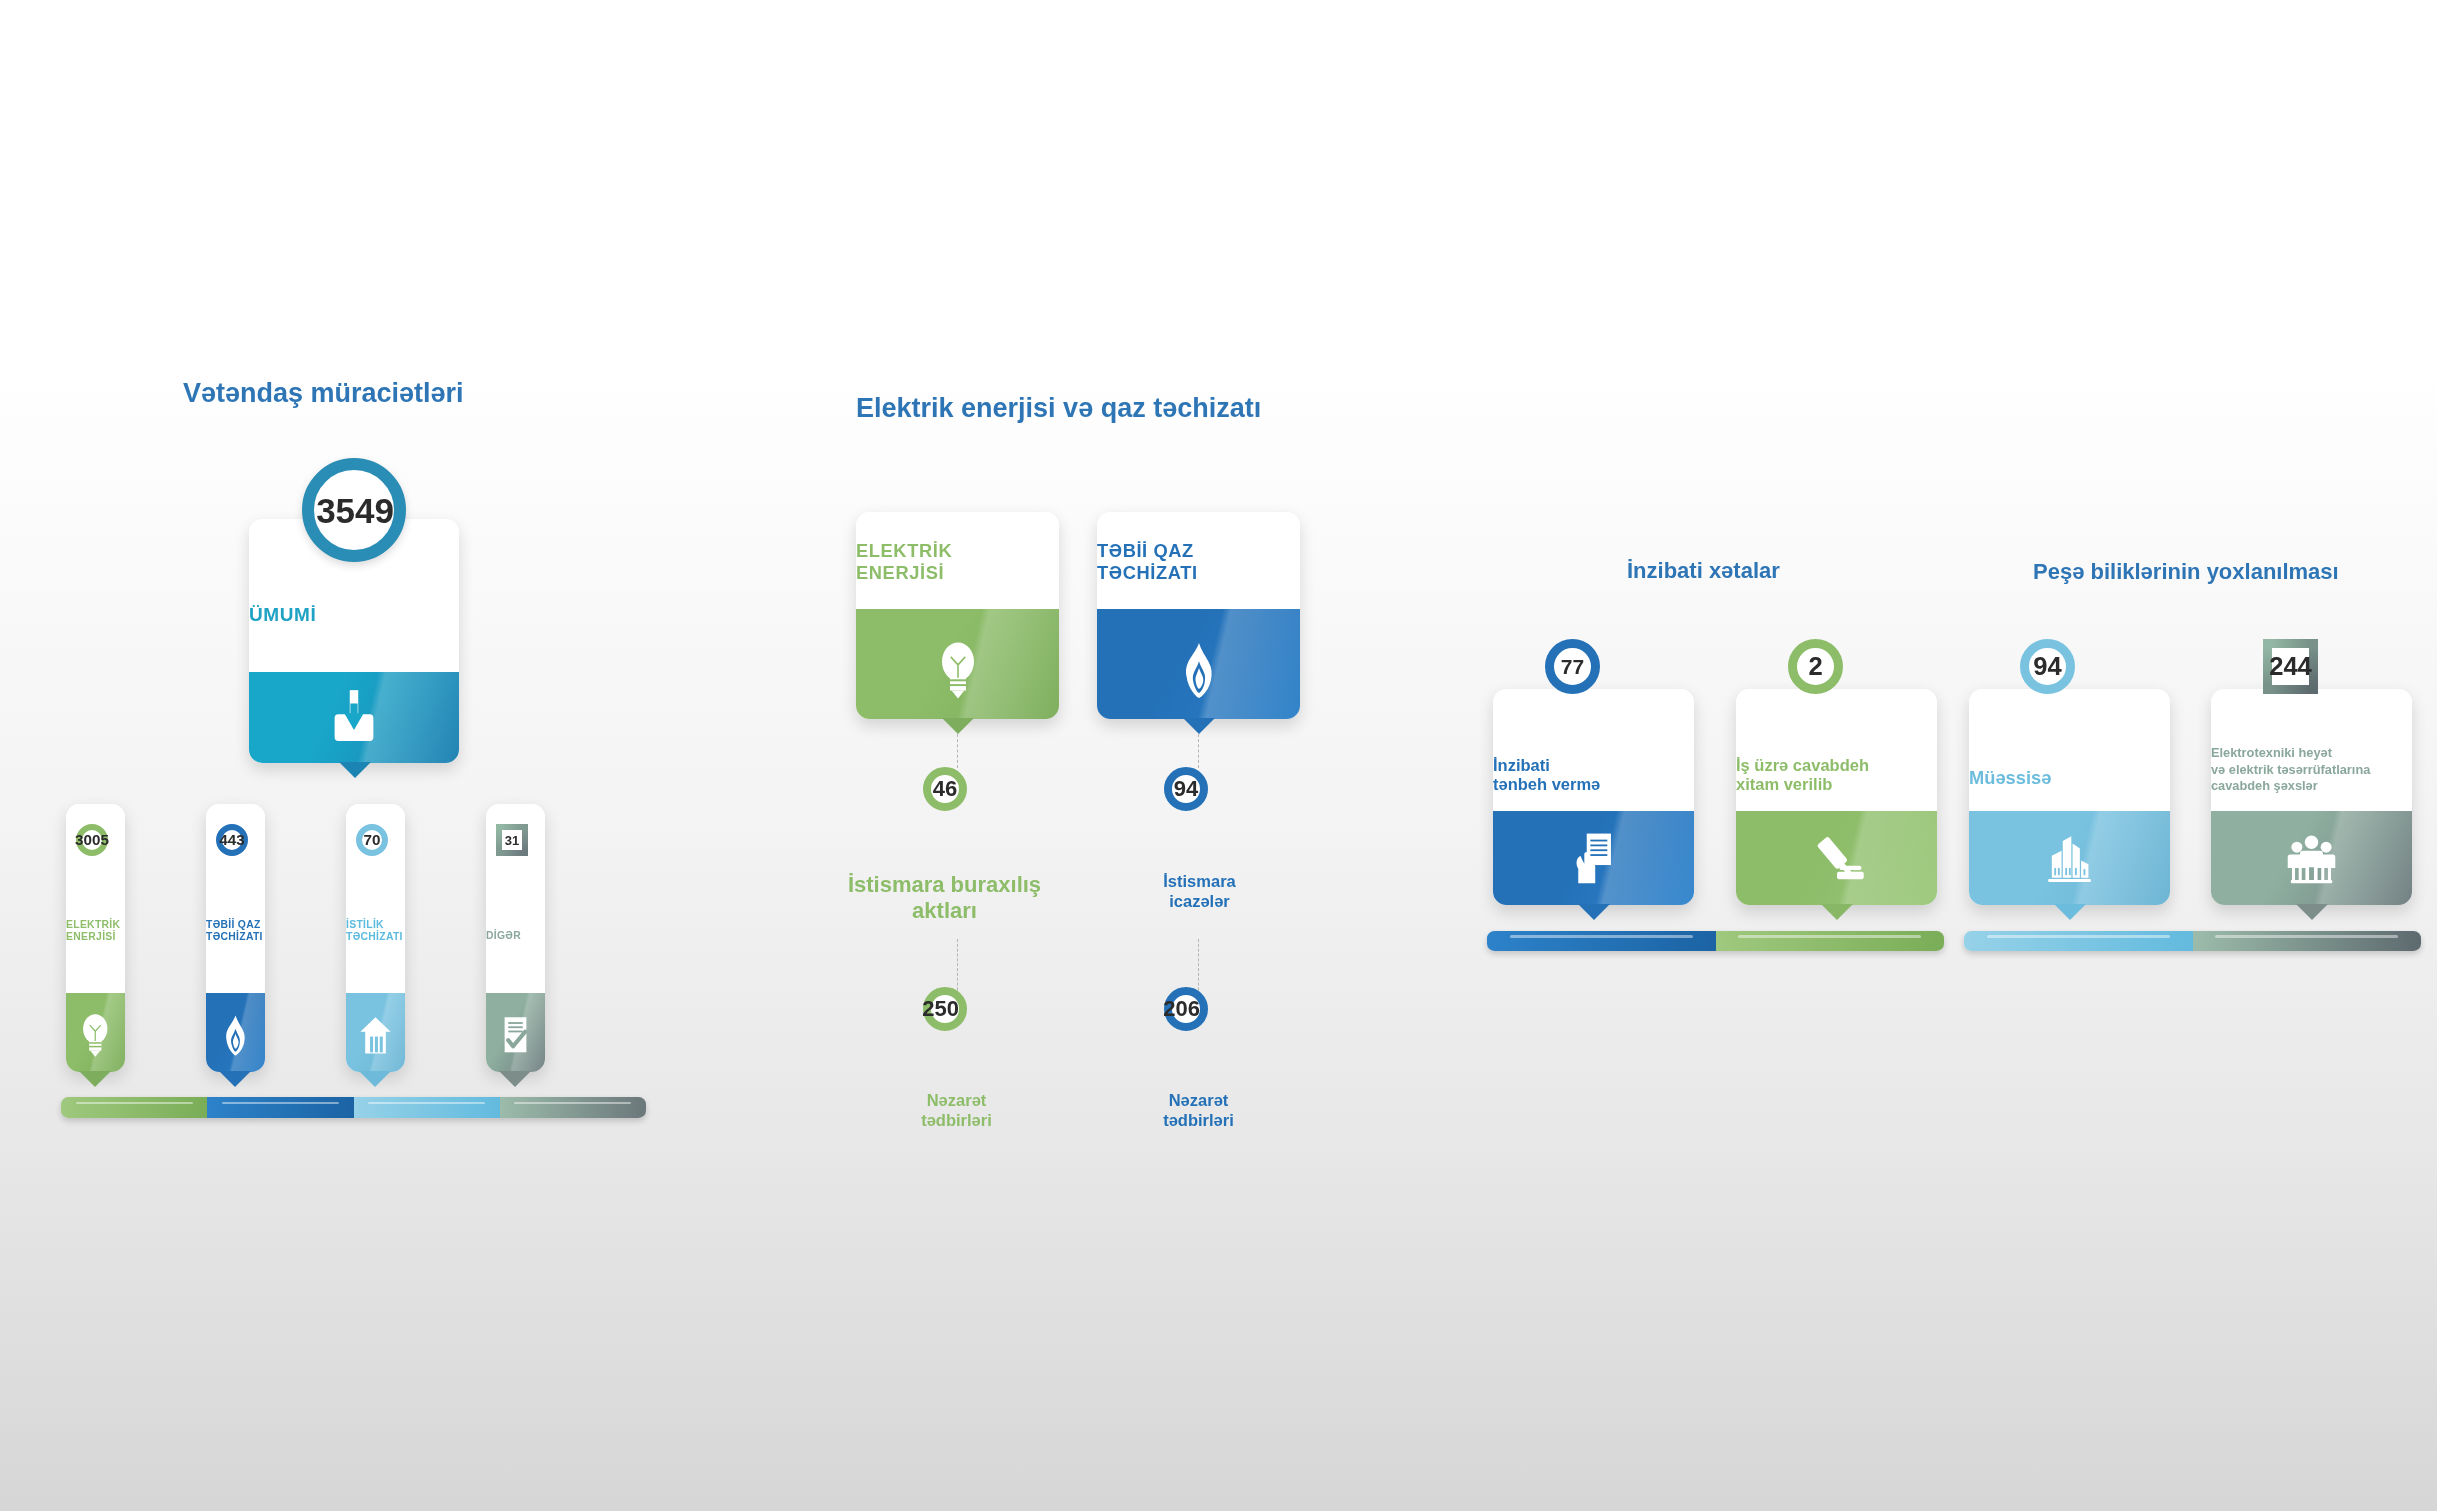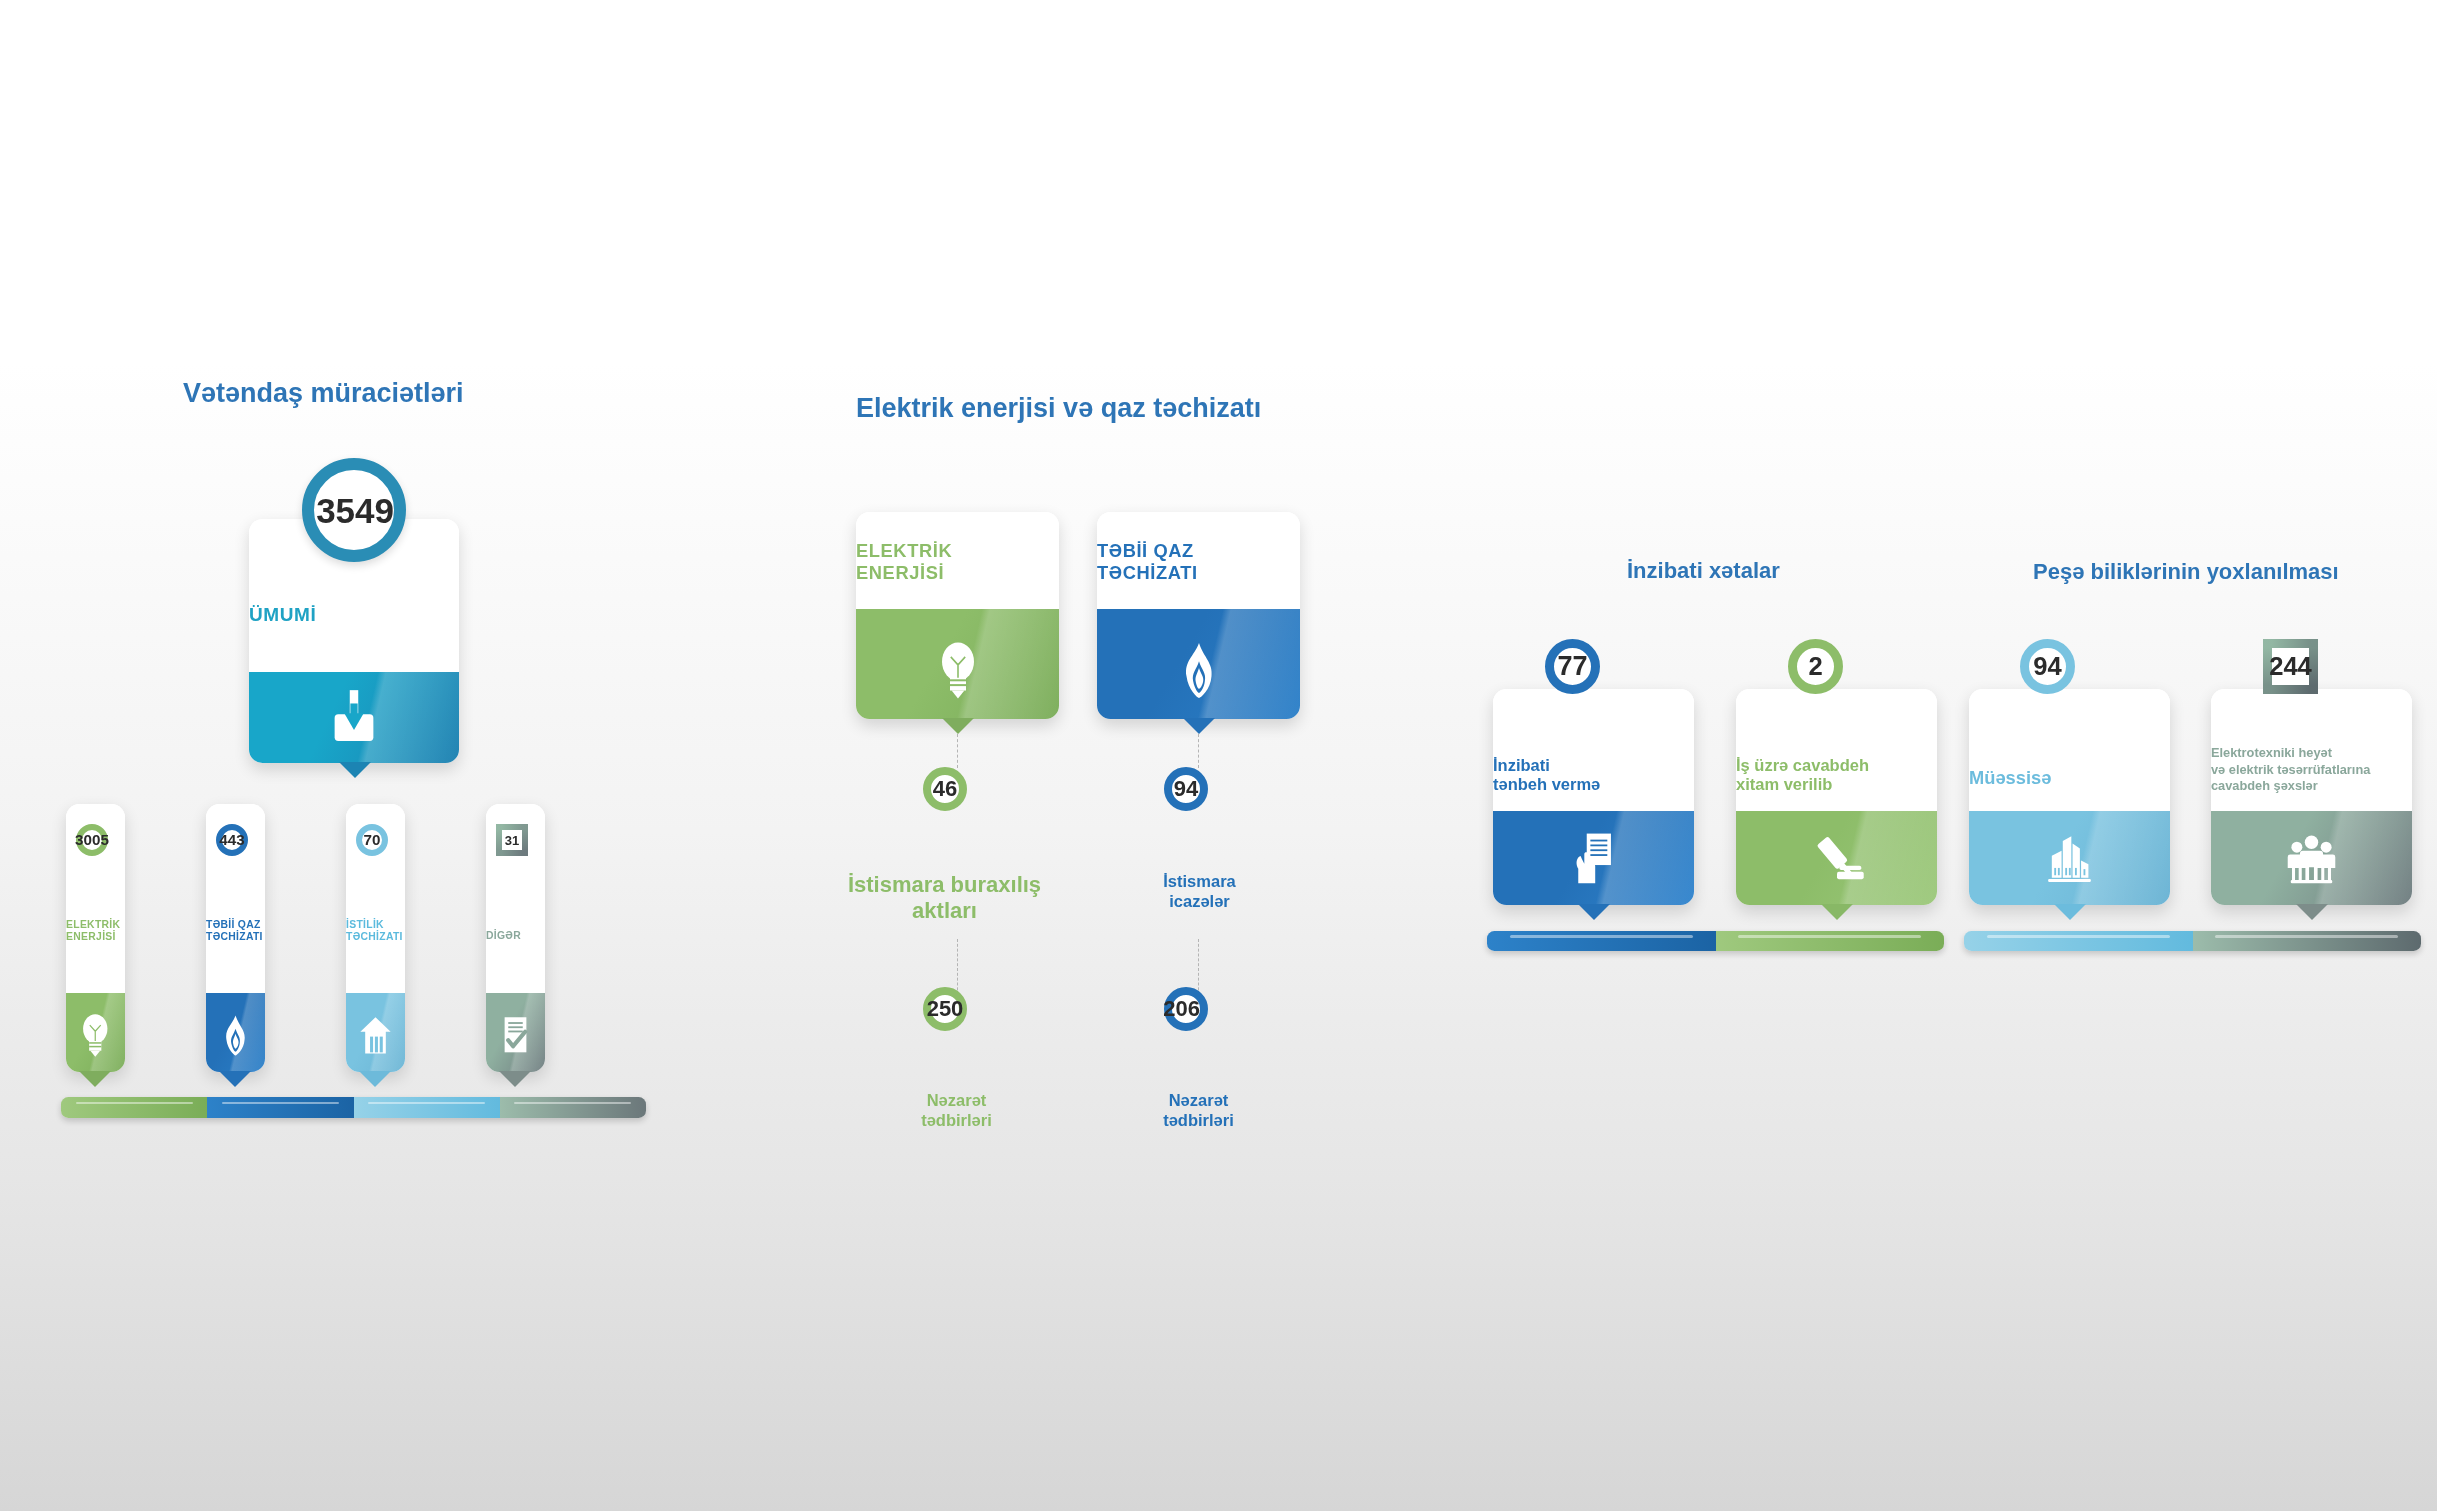--- a/index.html
+++ b/index.html
@@ -218,21 +218,21 @@
   <div class="stack-label" style="left:835px; top:872px; width:219px; font-size:22px; color:#8dbd69;"><span>İstismara buraxılış</span><br><span>aktları</span></div>
 
   <div class="ring" style="left:1164px; top:767px; width:44px; height:44px; border:8px solid #2471b8;">
     <span style="font-size:22px;">94</span>
   </div>
   <div class="stack-label" style="left:1097px; top:872px; width:205px; font-size:16.5px; color:#2471b8;"><span>İstismara</span><br><span>icazələr</span></div>
 
   <div class="dash" style="left:957px; top:939px; height:61px;"></div>
   <div class="dash" style="left:1198px; top:939px; height:61px;"></div>
 
-  <div class="ring" style="left:923px; top:987px; width:44px; height:44px; border:8px solid #8dbd69;">
+  <div class="ring" style="left:923px; top:987px; width:44px; height:44px; border:8px solid #8dbd69;justify-content:flex-end;">
     <span style="font-size:22px;">250</span>
   </div>
   <div class="stack-label" style="left:853px; top:1091px; width:207px; font-size:16.5px; color:#8dbd69;"><span>Nəzarət</span><br><span>tədbirləri</span></div>
 
   <div class="ring" style="left:1164px; top:987px; width:44px; height:44px; border:8px solid #2471b8;justify-content:flex-end;">
     <span style="font-size:22px;">206</span>
   </div>
   <div class="stack-label" style="left:1095px; top:1091px; width:207px; font-size:16.5px; color:#2471b8;"><span>Nəzarət</span><br><span>tədbirləri</span></div>
 </div>
 
@@ -252,21 +252,21 @@
         <rect x="32" y="12" width="28" height="3" fill="#2471b8"></rect>
         <rect x="32" y="20" width="28" height="3" fill="#2471b8"></rect>
         <rect x="32" y="28" width="28" height="3" fill="#2471b8"></rect>
         <rect x="32" y="36" width="28" height="3" fill="#2471b8"></rect>
         <path d="M14 40 C8 44 8 54 12 60 L12 84 L40 84 L40 56 C40 48 34 44 28 46 L28 36 C28 32 22 32 22 36 L22 52 L18 44 C16 39 16 38 14 40 Z" fill="#fff"></path>
       </svg>
     </div>
     <div class="tail" style="left:85px; bottom:-14.6px; border-top:16px solid #2471b8;"></div>
   </div>
   <div class="ring" style="left:1545px; top:639px; width:55px; height:55px; border:9.8px solid #2471b8;">
-    <span style="font-size:27px;">77</span>
+    <span style="font-size:21px;">77</span>
   </div>
 
   <div class="card" style="left:1736px; top:689px; width:201px; height:216px;">
     <div class="top" style="height:122px;"></div>
     <div class="bot" style="height:94px; background:linear-gradient(120deg,#8dbd69 0%,#8dbd69 45%,#9cc87b 100%);">
       <div class="sheen"></div>
     </div>
     <div class="clabel" style="top:67px; font-size:16.5px; color:#8dbd69;"><span>İş üzrə cavabdeh</span><br><span>xitam verilib</span></div>
     <div class="icon-wrap" style="top:130px; height:79px;">
       <svg width="56" height="51" viewBox="0 0 92 84">

